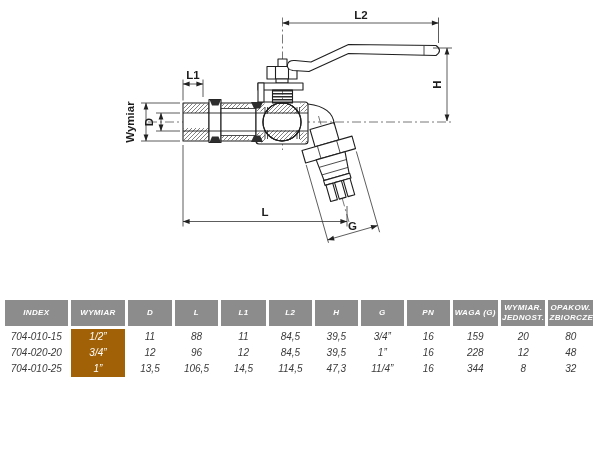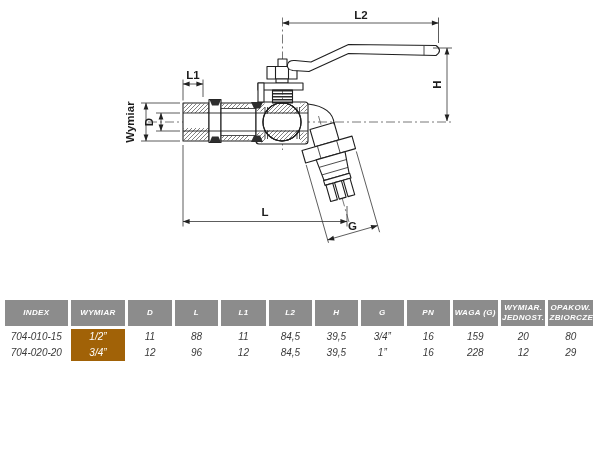--- a/index.html
+++ b/index.html
@@ -240,18 +240,32 @@
           <td class="hl">3/4”</td>
           <td>12</td>
           <td>96</td>
           <td>12</td>
           <td>84,5</td>
           <td>39,5</td>
           <td>1”</td>
           <td>16</td>
           <td>228</td>
           <td>12</td>
-          <td>29</td>
+          <td>48</td>
+        </tr>
+        <tr>
+          <td>704-010-25</td>
+          <td class="hl">1”</td>
+          <td>13,5</td>
+          <td>106,5</td>
+          <td>14,5</td>
+          <td>114,5</td>
+          <td>47,3</td>
+          <td>11/4”</td>
+          <td>16</td>
+          <td>344</td>
+          <td>8</td>
+          <td>32</td>
         </tr>
       </tbody>
     </table>
   </div>
 </div>
 
 </body></html>

